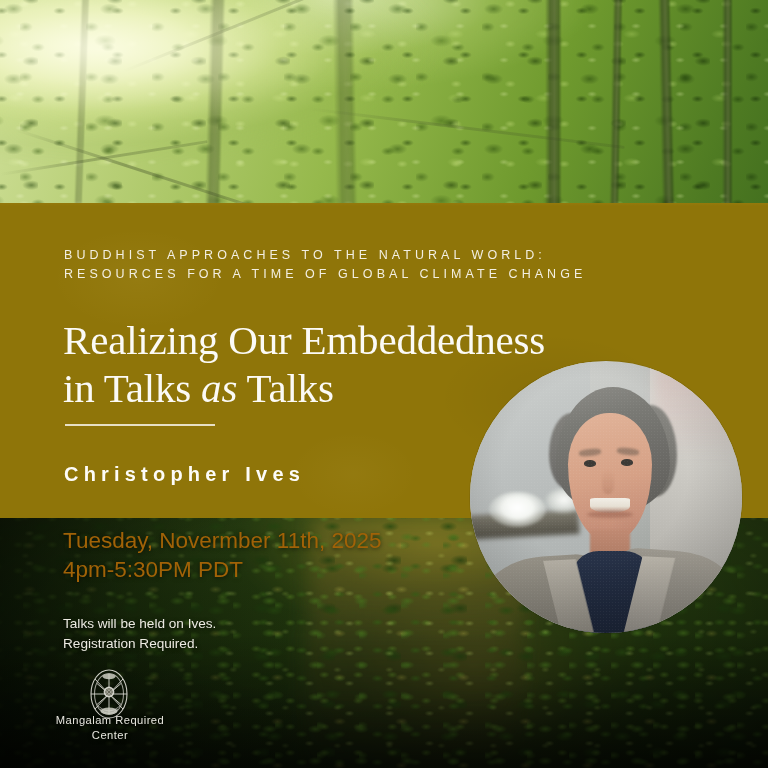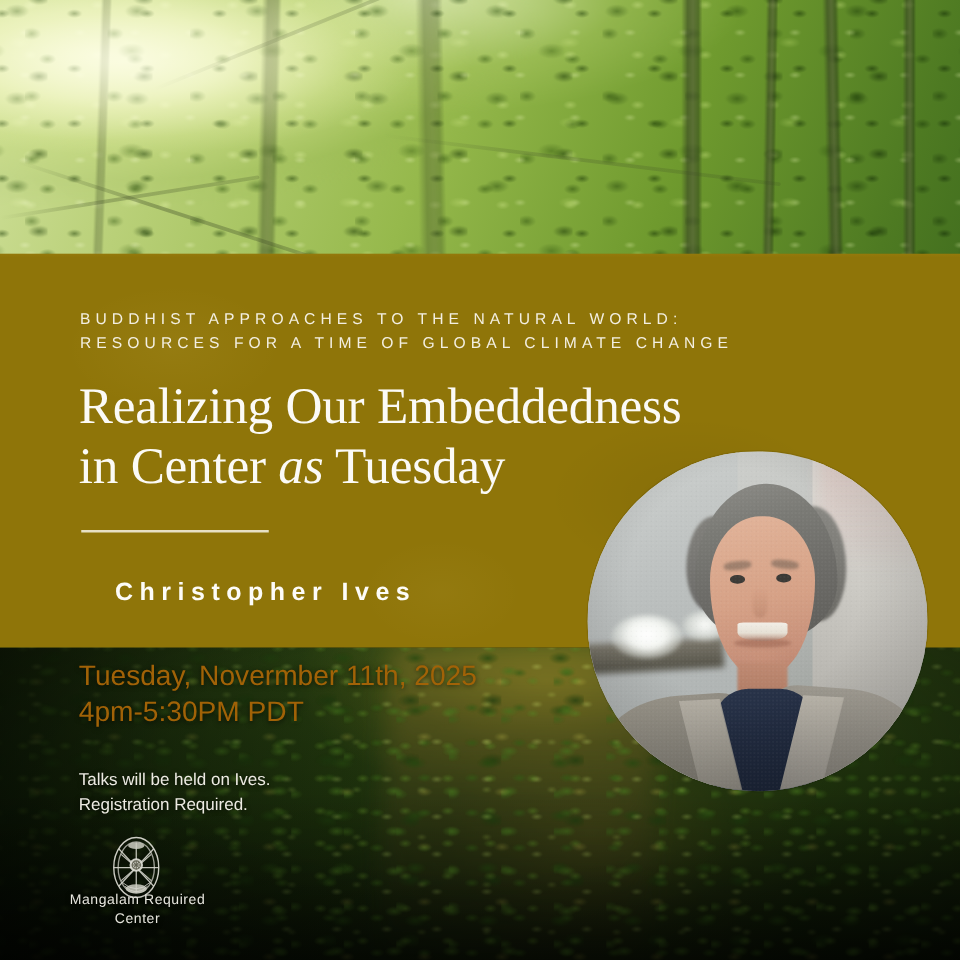--- a/index.html
+++ b/index.html
@@ -163,21 +163,21 @@
     font-family:"Liberation Sans", sans-serif;
     font-size:12.5px;
     font-weight:500;
     letter-spacing:4.05px;
     line-height:19px;
     color:#f3efe2;
     white-space:pre-line;
   }
 
   .title{
-    position:absolute; left:63px; top:300px; width:520px;
+    position:absolute; left:63px; top:316px; width:520px;
     font-family:"Liberation Serif", serif;
     font-size:41px;
     font-weight:400;
     line-height:48px;
     color:#fbfaf6;
     letter-spacing:-0.2px;
   }
   .title .it{ font-style:italic;margin-top:16px; }
 
   .rule{
@@ -187,21 +187,20 @@
     opacity:.92;
   }
 
   .speaker{
     position:absolute; left:64px; top:463px;
     font-family:"Liberation Sans", sans-serif;
     font-size:20px;
     font-weight:700;
     letter-spacing:5.2px;
     color:#fdfcf8;
-    margin-left:28px;
   }
 
   .datetime{
     position:absolute; left:63px; top:526px; width:430px;
     font-family:"Liberation Sans", sans-serif;
     font-size:22.5px;
     font-weight:400;
     line-height:29px;
     color:#a16207;
     white-space:pre-line;
@@ -448,21 +447,21 @@
   <div class="band">
     <div class="edgeTop"></div>
     <div class="tex"></div>
   </div>
 
   <div class="eyebrow">BUDDHIST APPROACHES TO THE NATURAL WORLD:
 RESOURCES FOR A TIME OF GLOBAL CLIMATE CHANGE</div>
 
   <div class="title">
     <span>Realizing Our Embeddedness</span><br>
-    <span>in Center </span><span class="it">as</span><span> Tuesday</span>
+    <span>in Talks </span><span class="it">as</span><span> Talks</span>
   </div>
 
   <div class="rule"></div>
 
   <div class="speaker">Christopher Ives</div>
 
   <div class="portrait">
     <div class="bg"></div>
     <div class="wallL"></div>
     <div class="wallR"></div>

